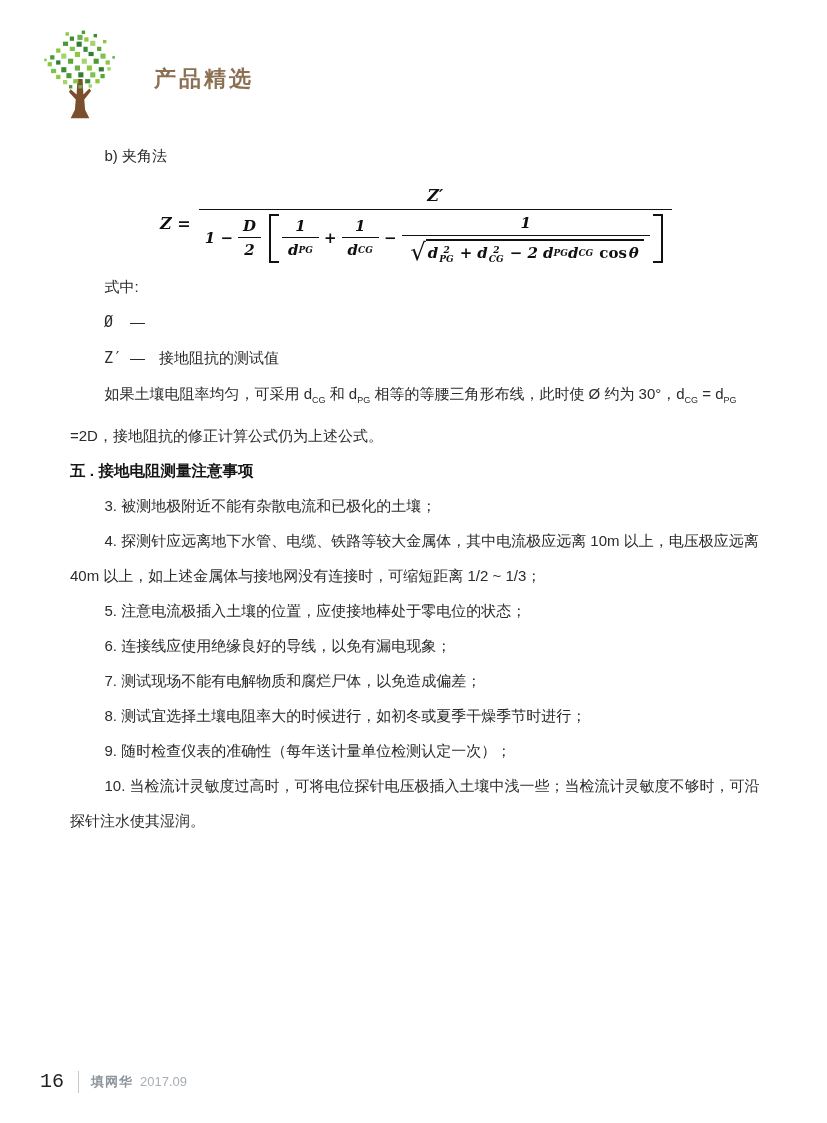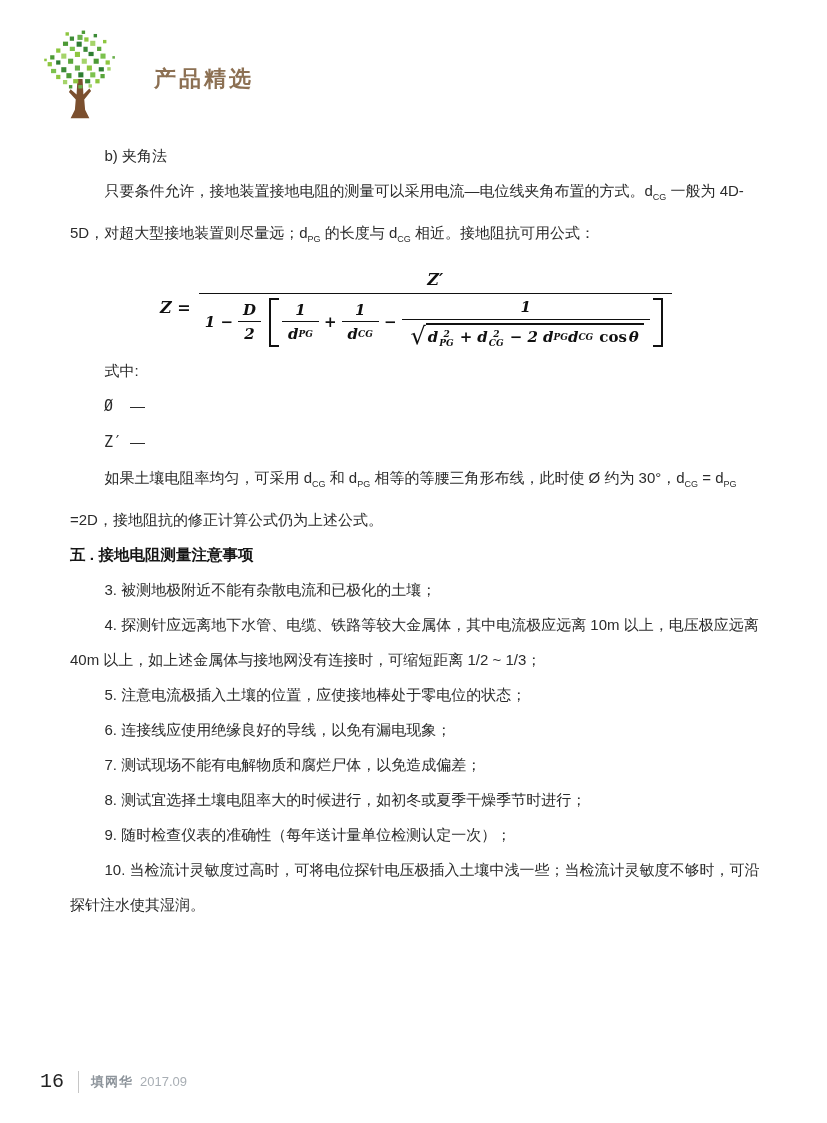--- a/index.html
+++ b/index.html
@@ -107,21 +107,20 @@
           <rect x="66" y="7" width="4" height="4" fill="#3d8b37"></rect>
         <rect x="77" y="14" width="4" height="4" fill="#8dc63f"></rect>
       </g>
     </svg>
     <div class="brand-title">产品精选</div>
   </div>
 
   <div class="content">
 
     <p class="indent">b) 夹角法</p>
-    <p class="indent">只要条件允许，接地装置接地电阻的测量可以采用电流—电位线夹角布置的方式。d<sub>CG</sub> 一般为 4D-5D，对超大型接地装置则尽量远；d<sub>PG</sub> 的长度与 d<sub>CG</sub> 相近。接地阻抗可用公式：</p>
 
     <div class="formula">
       <div class="f-row">
         <span class="f-lhs">Z =</span>
         <span class="frac f-main">
           <span class="num">Z′</span>
           <span class="den">
             <span>1 −</span>
             <span class="frac inner" style="margin:0 4px;">
               <span class="num">D</span>
@@ -180,20 +179,21 @@
 
     <p class="indent">式中:</p>
 
     <p class="def-line">
       <span class="def-sym">Ø</span>
       <span class="def-dash">—</span>
     </p>
     <p class="def-line">
       <span class="def-sym">Z′</span>
       <span class="def-dash">—</span>
+      <span>接地阻抗的测试值</span>
     </p>
 
     <p class="indent">如果土壤电阻率均匀，可采用 d<sub>CG</sub> 和 d<sub>PG</sub> 相等的等腰三角形布线，此时使 Ø 约为 30°，d<sub>CG</sub> = d<sub>PG</sub> =2D，接地阻抗的修正计算公式仍为上述公式。</p>
 
     <p class="h5">五 . 接地电阻测量注意事项</p>
 
     <p class="indent">3. 被测地极附近不能有杂散电流和已极化的土壤；</p>
     <p class="indent">4. 探测针应远离地下水管、电缆、铁路等较大金属体，其中电流极应远离 10m 以上，电压极应远离 40m 以上，如上述金属体与接地网没有连接时，可缩短距离 1/2 ~ 1/3；</p>
     <p class="indent">5. 注意电流极插入土壤的位置，应使接地棒处于零电位的状态；</p>
     <p class="indent">6. 连接线应使用绝缘良好的导线，以免有漏电现象；</p>

